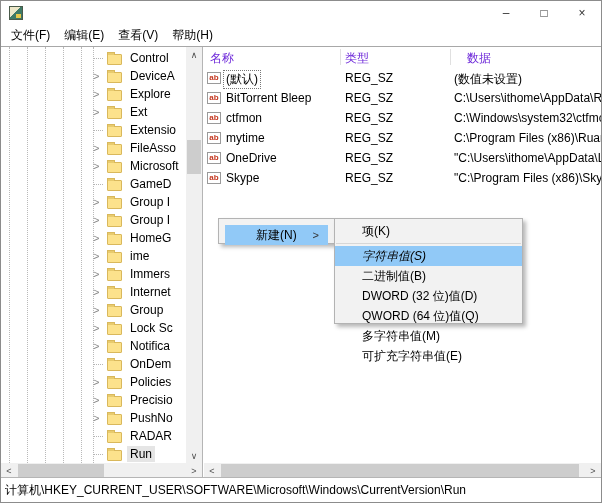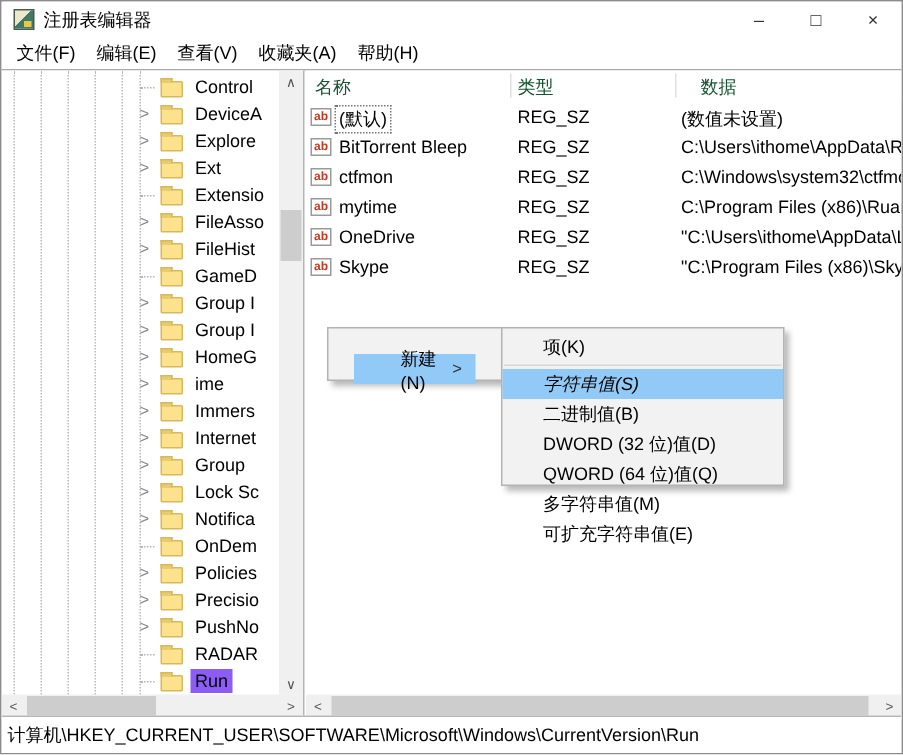--- a/index.html
+++ b/index.html
@@ -24,83 +24,81 @@
   
   .tree-pane { position:absolute; left:0; top:0; width:202px; height:433px; background:#fff; border-right:1px solid #b5b5b5; overflow:hidden; }
   .guide { position:absolute; top:0; bottom:17px; width:0; border-left:1px dotted #b9b9b9; }
   .trows { position:absolute; left:0; top:2px; right:17px; }
   .trow { height:18px; display:flex; align-items:center; padding-left:92px; white-space:nowrap; overflow:hidden; }
   .t-arrow { width:14px; flex:0 0 14px; color:#8a8a8a; font-size:11px; line-height:10px; text-align:left; }
   .t-conn { width:10px; flex:0 0 10px; height:0; border-top:1px dotted #b5b5b5; margin-right:4px; }
   .folder { position:relative; flex:0 0 15px; width:15px; height:11px; background:#fce28c; border:1px solid #d9b85c; border-radius:1px; margin-right:5px; margin-top:2px; }
   .folder:before { content:""; position:absolute; left:-1px; top:-3px; width:6px; height:2px; background:#e8cb6e; border:1px solid #d9b85c; border-bottom:none; }
   .t-label { padding:1px 3px; }
-  .trow.sel .t-label { background:#8b5cf6; }
+  .trow.sel .t-label { background:#e5e5e5; }
 
   
   .sb { background:#f0f0f0; position:absolute; }
   .sb-v { right:0; top:0; width:16px; bottom:17px; }
   .sb-h { left:0; right:0; bottom:0; height:17px; }
   .sb-arrow { position:absolute; color:#505050; font-size:9px; width:16px; height:15px; display:flex; align-items:center; justify-content:center; }
   .sb-thumb { position:absolute; background:#cdcdcd; }
 
   
   .list-pane { position:absolute; left:203px; top:0; right:0; height:433px; background:#fff; overflow:hidden; }
   .lheader { position:absolute; left:0; top:0; right:0; height:20px; background:#fff; }
-  .lcol { position:absolute; top:3px; color:#14532d; }
+  .lcol { position:absolute; top:3px; color:#6d28d9; }
   .lcol.c0 { left:6px; } .lcol.c1 { left:141px; } .lcol.c2 { left:263px; }
   .hsep { position:absolute; top:2px; width:0; height:16px; border-left:1px solid #e0e0e0; }
   .hsep.s0 { left:136px; } .hsep.s1 { left:246px; }
   .lrows { position:absolute; left:0; top:22px; right:0; }
   .lrow { position:relative; height:20px;padding-left:15px; }
   .ab-icon { position:absolute; left:3px; top:3px; width:14px; height:12px; border:1px solid #9a9a9a; background:#fff; color:#c5371f; font-size:8px; font-weight:bold; line-height:10px; text-align:center; }
   .l-name { position:absolute; left:20px; top:2px; max-width:112px; overflow:hidden; white-space:nowrap; padding:0 2px; }
   .lrow.focus .l-name { outline:1px dotted #777; }
   .l-type { position:absolute; left:141px; top:2px; white-space:nowrap; }
   .l-data { position:absolute; left:250px; top:2px; right:0; overflow:hidden; white-space:nowrap; }
 
   
   .statusbar { position:absolute; left:0; bottom:0; right:0; height:25px; background:#fff; border-top:1px solid #b5b5b5; display:flex; align-items:center; padding-left:4px; }
 
   
   .menu { position:absolute; background:#f2f2f2; border:1px solid #b3b3b3; box-shadow:3px 3px 4px rgba(0,0,0,0.28); }
-  .menu-parent { left:217px; top:217px; width:117px; height:26px; padding:17px; z-index:5; }
+  .menu-parent { left:217px; top:217px; width:117px; height:26px; padding:6px; z-index:5; }
   .menu-parent-item { height:20px; display:flex; align-items:center; padding-left:31px; background:#91c9f7; }
   .mp-arrow { margin-left:auto; margin-right:9px; color:#333; font-size:11px; }
   .submenu { left:333px; top:217px; width:189px; height:106px; padding:2px 0; z-index:6; }
   .smitem { height:20px; display:flex; align-items:center; padding-left:27px; white-space:nowrap; }
   .smitem.hl { background:#91c9f7;font-style:italic; }
   .smsep { height:0; border-top:1px solid #d7d7d7; margin:2px 1px; }
 </style>
 </head>
 <body>
 
 <div class="window">
 
   <div class="titlebar">
     <span class="app-icon"></span>
-    <span class="title-text">注册表编辑器</span>
     <div class="win-controls">
       <span class="win-btn">
           <span>–</span>
         </span>
       <span class="win-btn">
           <span>□</span>
         </span>
       <span class="win-btn">
           <span>×</span>
         </span>
     </div>
   </div>
 
   <div class="menubar">
       <span class="mitem">文件(F)</span>
       <span class="mitem">编辑(E)</span>
       <span class="mitem">查看(V)</span>
-      <span class="mitem">收藏夹(A)</span>
       <span class="mitem">帮助(H)</span>
     </div>
 
   <div class="body">
 
     <div class="tree-pane">
       <div class="guide" style="left:8px"></div>
       <div class="guide" style="left:26px"></div>
       <div class="guide" style="left:44px"></div>
       <div class="guide" style="left:62px"></div>
@@ -133,21 +131,21 @@
             <span class="t-label">Extensio</span>
           </div>
           <div class="trow">
             <span class="t-arrow">&gt;</span>
             <span class="folder"></span>
             <span class="t-label">FileAsso</span>
           </div>
           <div class="trow">
             <span class="t-arrow">&gt;</span>
             <span class="folder"></span>
-            <span class="t-label">FileHist</span>
+            <span class="t-label">Microsoft</span>
           </div>
           <div class="trow">
             <span class="t-conn"></span>
             <span class="folder"></span>
             <span class="t-label">GameD</span>
           </div>
           <div class="trow">
             <span class="t-arrow">&gt;</span>
             <span class="folder"></span>
             <span class="t-label">Group I</span>

